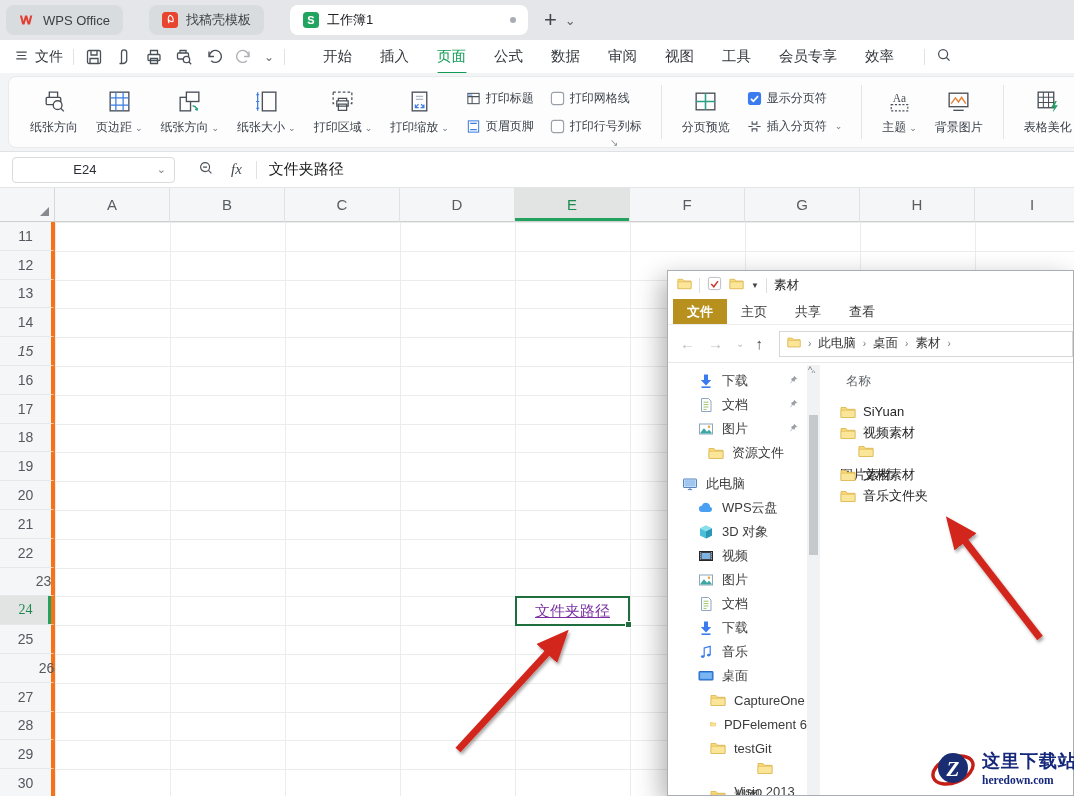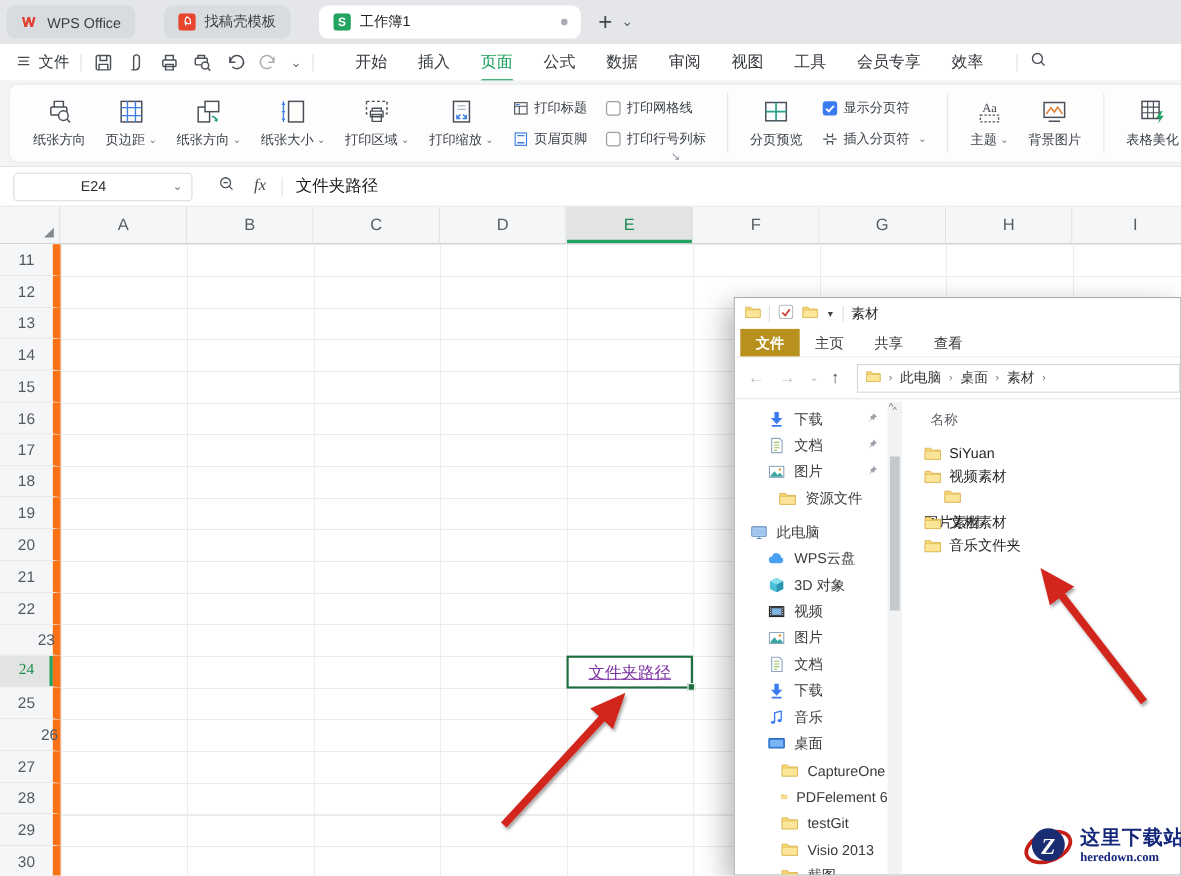--- a/index.html
+++ b/index.html
@@ -52,21 +52,21 @@
   .fx { font-family:"Liberation Serif",serif; font-style:italic; font-size:15px; color:#44494f; }
   .f-sep { width:1px; height:18px; background:#e0e2e5; margin:0 12px 0 14px; }
   .f-value { font-size:15px; color:#17181a; }
 
   
   .sheet { position:absolute; left:0; top:188px; width:1074px; height:608px; background:#fff; }
   .corner { position:absolute; left:0; top:0; width:55px; height:34px; background:#f5f6f7; border-right:1px solid #d8d8d8; border-bottom:1px solid #cfcfcf; }
   .corner .tri { position:absolute; right:5px; bottom:5px; width:0; height:0; border-bottom:9px solid #86898e; border-left:9px solid transparent; }
   .colhead { position:absolute; top:0; height:34px; background:#f5f6f7; border-right:1px solid #e2e2e2; border-bottom:1px solid #cfcfcf; display:flex; align-items:center; justify-content:center; font-size:15px; color:#585d63; }
   .colhead.sel { background:#e2e4e4; color:#1f8a50; box-shadow:inset 0 -3px 0 #21a35f; }
-  .rowhead { position:absolute; left:0; width:55px; background:#f5f6f7; border-right:7px solid #f97316; border-bottom:1px solid #e7e7e7; display:flex; align-items:center; justify-content:center; font-size:14px; color:#54585e; }
+  .rowhead { position:absolute; left:0; width:55px; background:#f5f6f7; border-right:4px solid #f97316; border-bottom:1px solid #e7e7e7; display:flex; align-items:center; justify-content:center; font-size:14px; color:#54585e; }
   .rowhead.sel { background:#e2e4e4; color:#1f8a50; box-shadow:inset -3px 0 0 #21a35f;font-family:Liberation Serif, serif; }
   .cells { position:absolute; left:55px; top:34px; width:1019px; height:576px;
     background-image:
       repeating-linear-gradient(to right,#ebecec 0 1px,transparent 1px 115px),
       repeating-linear-gradient(to bottom,#ebecec 0 1px,transparent 1px 28.8px);
   }
   .selcell { position:absolute; border:2px solid #1e6e3e; background:#fff; display:flex; align-items:center; justify-content:center; }
   .selcell .txt { font-size:15px; color:#7a30a0; text-decoration:underline; white-space:nowrap; }
   .fill-handle { position:absolute; right:-4px; bottom:-4px; width:7px; height:7px; background:#1e6e3e; border:1px solid #fff; }
 
@@ -438,21 +438,21 @@
     <div class="colhead" style="left: 400px; width: 115px;">D</div>
     <div class="colhead sel" style="left: 515px; width: 115px;">E</div>
     <div class="colhead" style="left: 630px; width: 115px;">F</div>
     <div class="colhead" style="left: 745px; width: 115px;">G</div>
     <div class="colhead" style="left: 860px; width: 115px;">H</div>
     <div class="colhead" style="left: 975px; width: 115px;">I</div>
     <div class="rowhead" style="top: 34px; height: 28.8px;">11</div>
     <div class="rowhead" style="top: 62.8px; height: 28.8px;">12</div>
     <div class="rowhead" style="top: 91.6px; height: 28.8px;">13</div>
     <div class="rowhead" style="top: 120.4px; height: 28.8px;">14</div>
-    <div class="rowhead" style="top: 149.2px; height: 28.8px;">15</div>
+    <div class="rowhead" style="top: 149.2px; height: 28.8px; font-style: italic;">15</div>
     <div class="rowhead" style="top: 178px; height: 28.8px;">16</div>
     <div class="rowhead" style="top: 206.8px; height: 28.8px;">17</div>
     <div class="rowhead" style="top: 235.6px; height: 28.8px;">18</div>
     <div class="rowhead" style="top: 264.4px; height: 28.8px;">19</div>
     <div class="rowhead" style="top: 293.2px; height: 28.8px;">20</div>
     <div class="rowhead" style="top: 322px; height: 28.8px;">21</div>
     <div class="rowhead" style="top: 350.8px; height: 28.8px;">22</div>
     <div class="rowhead" style="top: 379.6px; height: 28.8px; padding-left: 36px;">23</div>
     <div class="rowhead sel" style="top: 408.4px; height: 28.8px;">24</div>
     <div class="rowhead" style="top: 437.2px; height: 28.8px;">25</div>
@@ -667,21 +667,21 @@
         </div>
         <div class="tree-item" style="padding-left: 42px;">
           <span style="display: inline-flex; width: 16px; height: 16px;">
             <svg viewBox="0 0 16 16" style="width: 100%; height: 100%;">
               <path d="M1 3.5h5l1.4 1.8H15v8.2H1z" fill="#f9d978" stroke="#d9b24a" stroke-width=".8"></path>
               <path d="M1 6.2h14v7.3H1z" fill="#fbe598" stroke="#d9b24a" stroke-width=".6"></path>
             </svg>
           </span>
           <span>testGit</span>
         </div>
-        <div class="tree-item" style="padding-left: 42px;">
+        <div class="tree-item" style="padding-left: 54px; flex-direction: column;">
           <span style="display: inline-flex; width: 16px; height: 16px;">
             <svg viewBox="0 0 16 16" style="width: 100%; height: 100%;">
               <path d="M1 3.5h5l1.4 1.8H15v8.2H1z" fill="#f9d978" stroke="#d9b24a" stroke-width=".8"></path>
               <path d="M1 6.2h14v7.3H1z" fill="#fbe598" stroke="#d9b24a" stroke-width=".6"></path>
             </svg>
           </span>
           <span>Visio 2013</span>
         </div>
         <div class="tree-item" style="padding-left: 42px;">
           <span style="display: inline-flex; width: 16px; height: 16px;">

